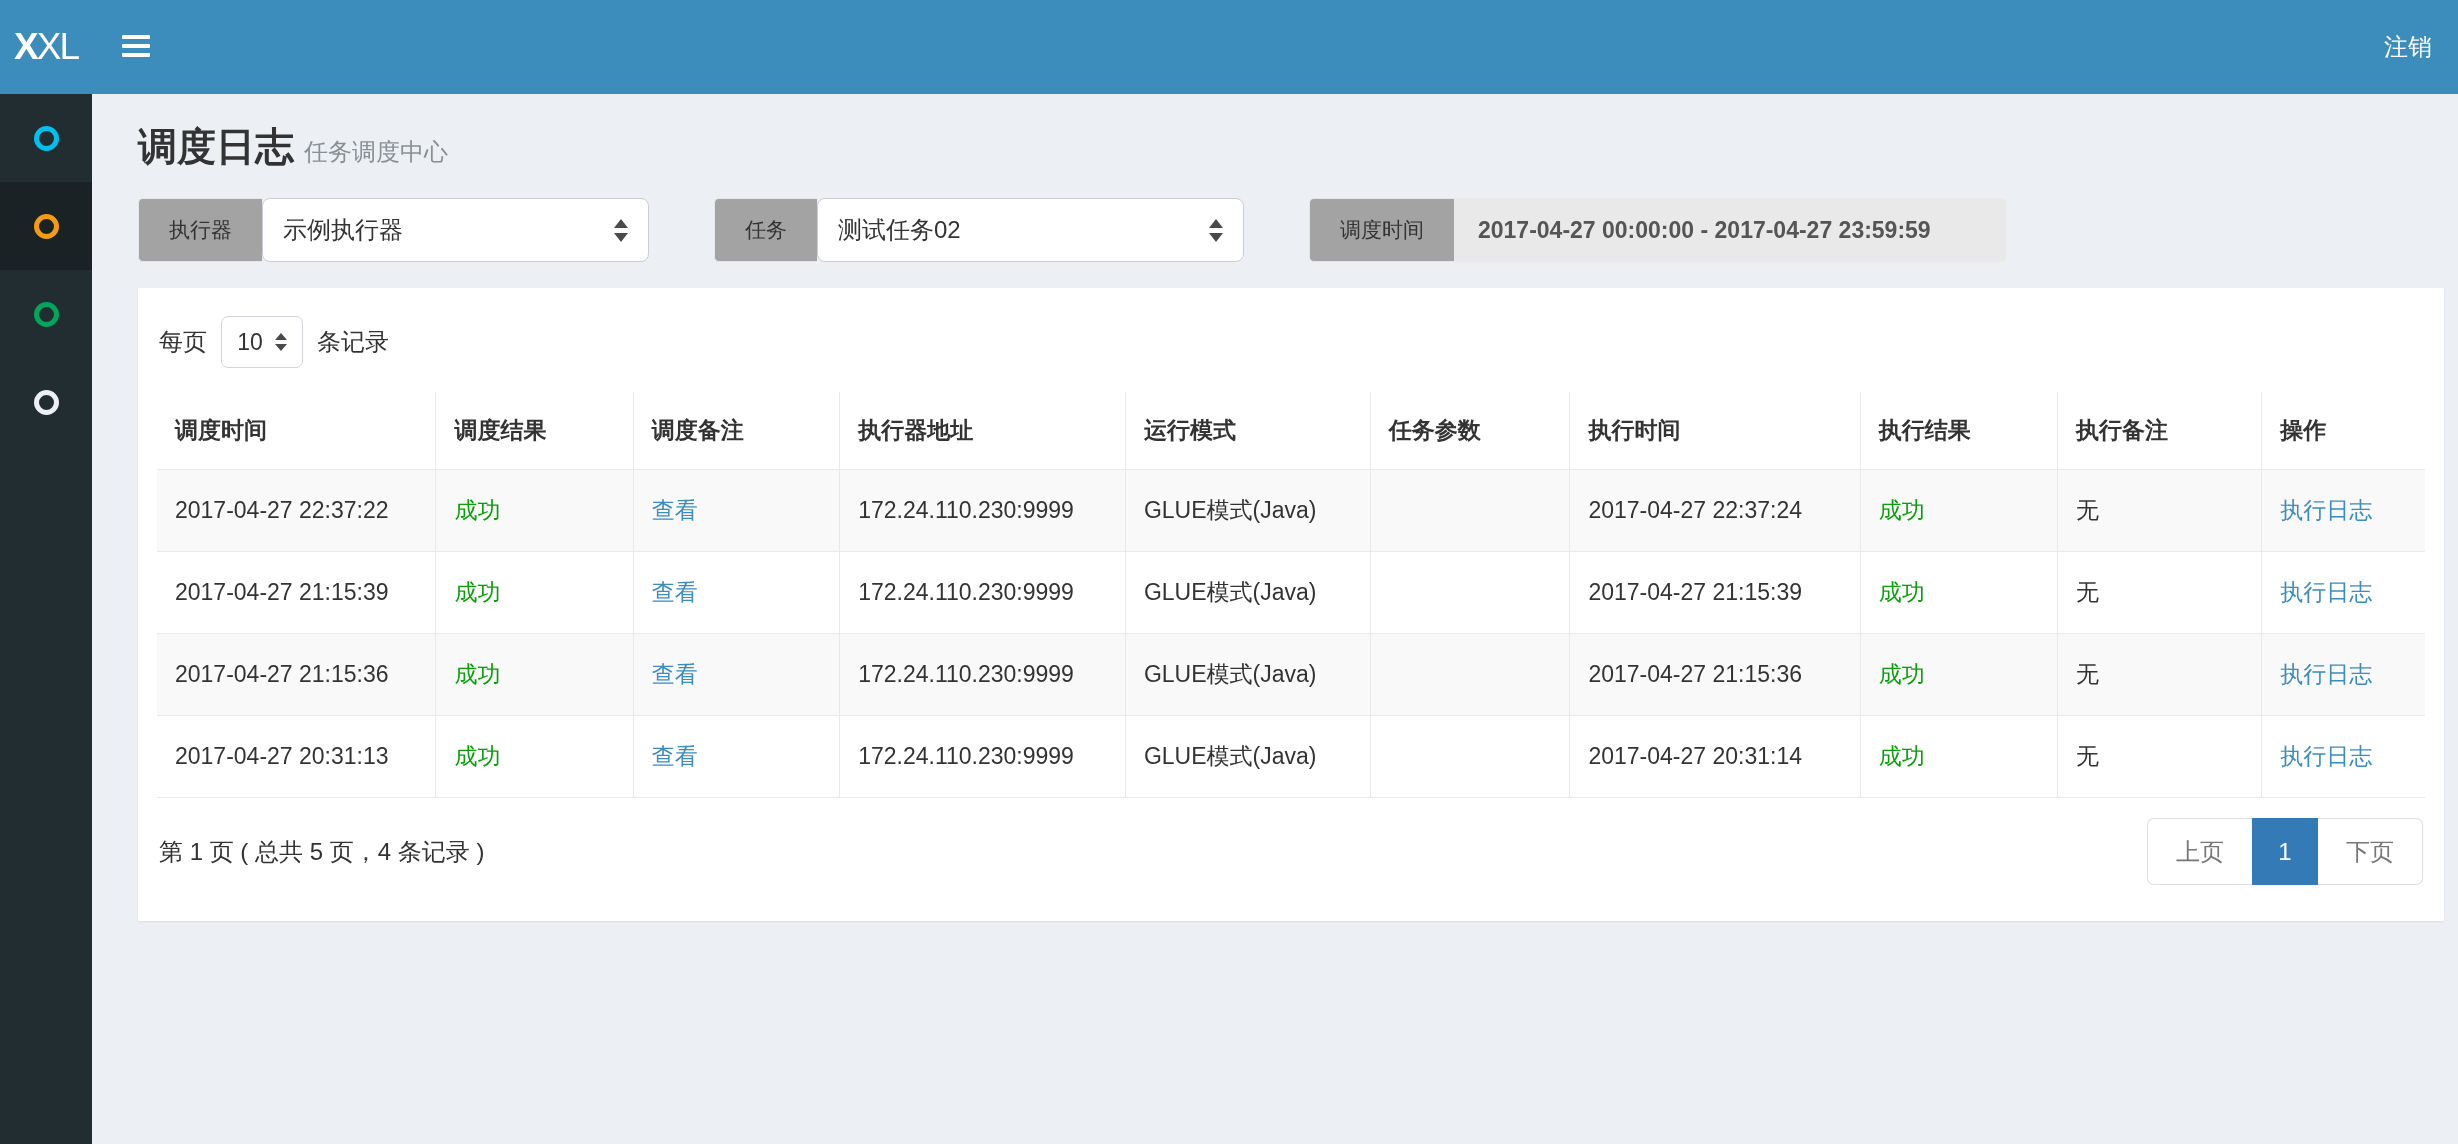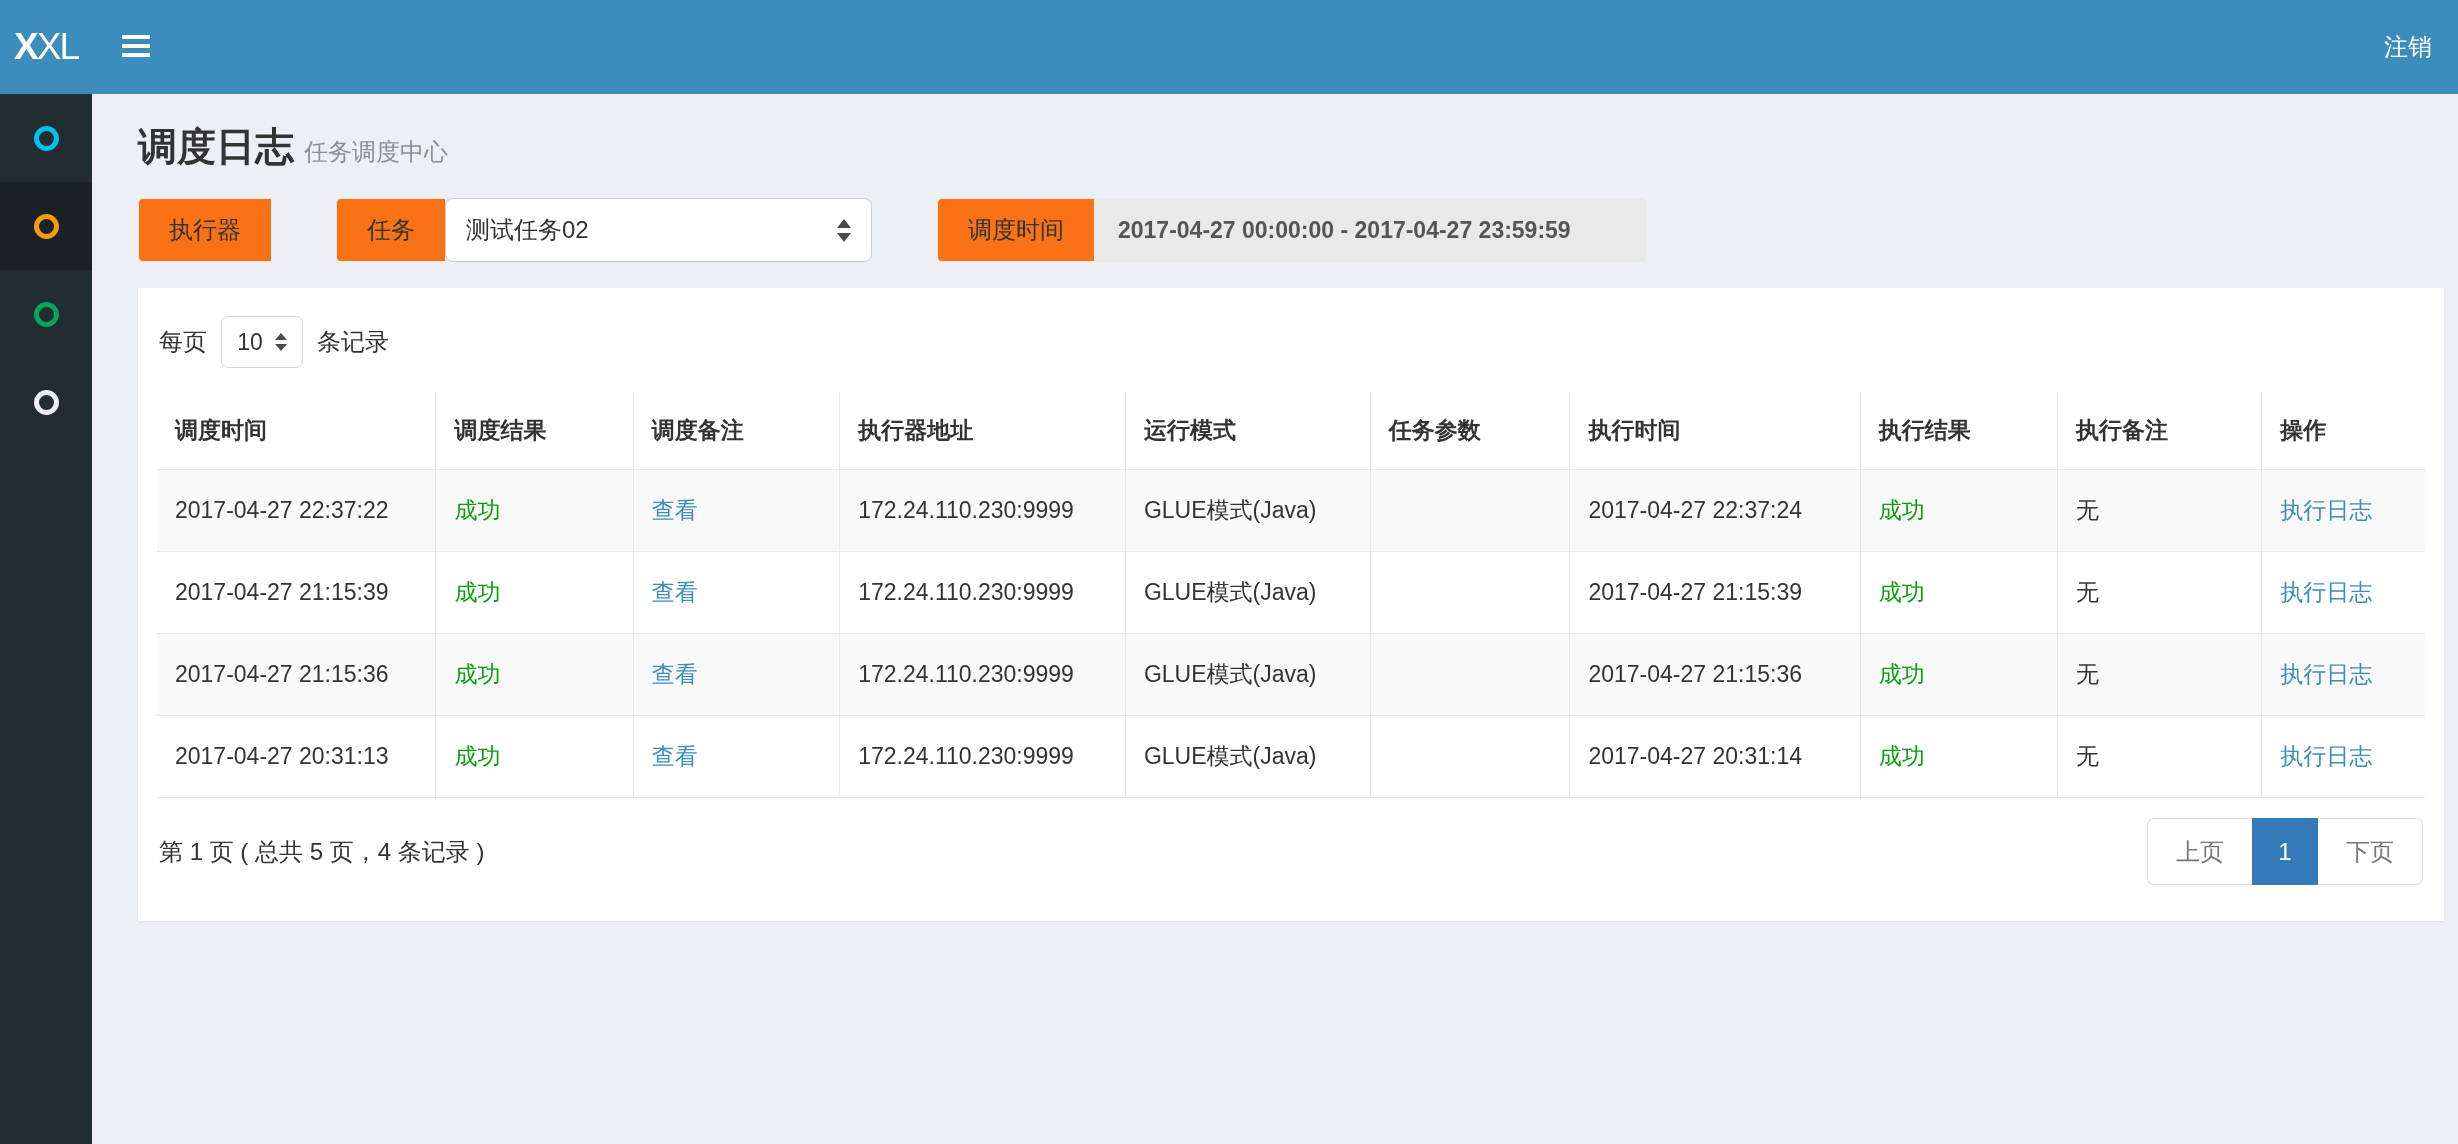--- a/index.html
+++ b/index.html
@@ -36,23 +36,23 @@
   .content { position:absolute; left:108px; top:94px; width:2366px; }
   .content-header { padding:26px 30px 16px 30px; }
   .content-header h1 { margin:0; font-size:39px; font-weight:600; color:#333; }
   .content-header h1 small { font-size:24px; color:#8a8f94; font-weight:400; margin-left:10px; }
 
   
   .filters { display:flex; align-items:stretch; height:64px; margin:8px 30px 0 30px; }
   .fgroup { display:flex; }
   .fgroup + .fgroup, .search-btn { margin-left:65px; }
   .addon {
-    background:#f97316; border:1px solid #e4e7ea; border-right:none;
+    background:#a3a3a3; border:1px solid #e4e7ea; border-right:none;
     border-radius:5px 0 0 5px; display:flex; align-items:center;
-    padding:0 30px; font-size:24px; color:#333; white-space:nowrap;
+    padding:0 30px; font-size:21px; color:#333; white-space:nowrap;
   }
   .select-box {
     background:#fff; border:1px solid #c9ced4; border-radius:8px;
     display:flex; align-items:center; justify-content:space-between;
     padding:0 20px; font-size:24px; color:#333; cursor:pointer;
   }
   .w-exec { width:387px; }
   .w-job  { width:427px; }
   .arrows { display:flex; flex-direction:column; align-items:center; margin-left:14px; }
   .tri { width:0; height:0; border-left:7px solid transparent; border-right:7px solid transparent; }
@@ -144,20 +144,27 @@
 
   <div class="content-header">
     <h1>
       <span>调度日志</span><small>任务调度中心</small>
     </h1>
   </div>
 
   <div class="filters">
     <div class="fgroup">
       <span class="addon">执行器</span>
+      <div class="select-box w-exec">
+        <span>示例执行器</span>
+        <span class="arrows">
+            <i class="tri up"></i>
+            <i class="tri down"></i>
+          </span>
+      </div>
     </div>
     <div class="fgroup">
       <span class="addon">任务</span>
       <div class="select-box w-job">
         <span>测试任务02</span>
         <span class="arrows">
             <i class="tri up"></i>
             <i class="tri down"></i>
           </span>
       </div>

